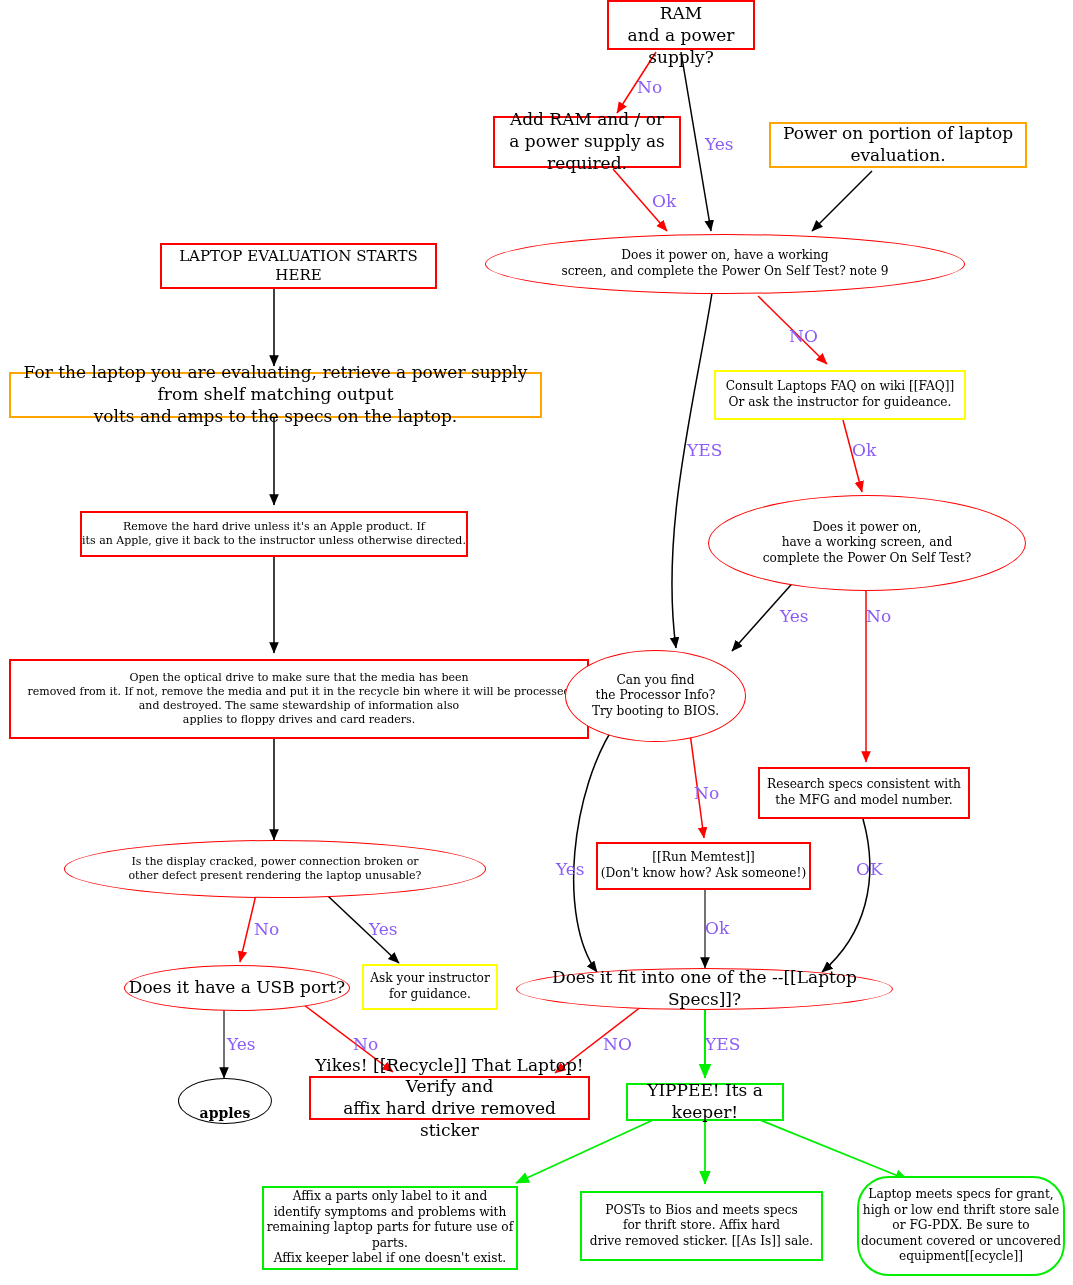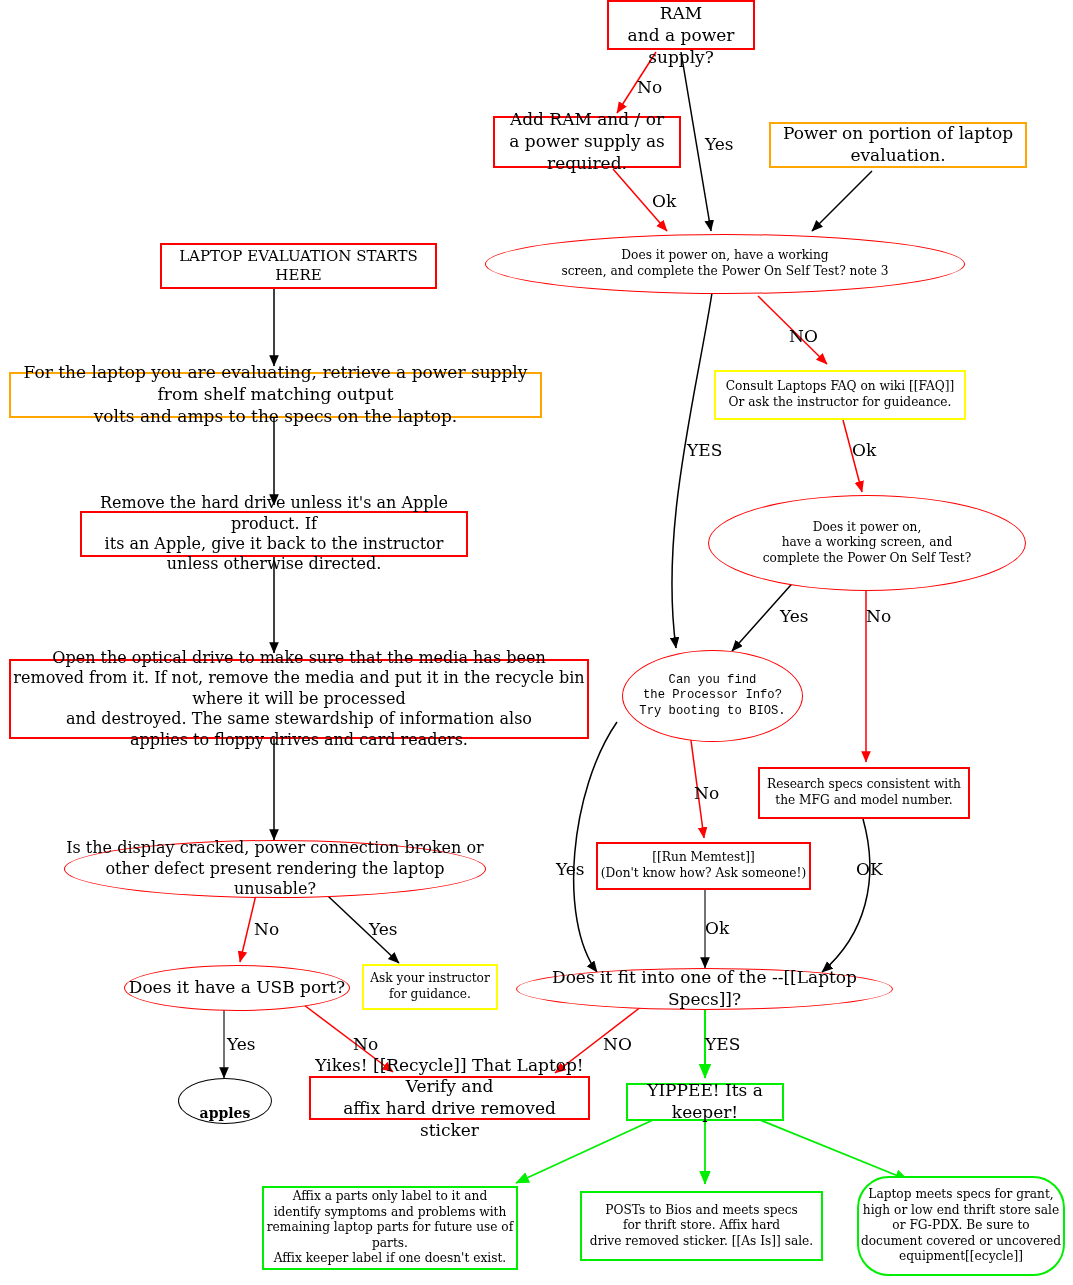--- a/index.html
+++ b/index.html
@@ -50,25 +50,25 @@
     border-width:1.6px;
   }
   .ellipse.red{ border-color:#ff0000; }
   .ellipse.black{ border-color:#000000;align-items:flex-end; }
 
   .elabel{
     position:absolute;
     z-index:4;
     background:transparent;
     white-space:nowrap;
-    color:#000000;
+    color:#8b5cf6;
   }
   .fs13{ font-size:17px; }
   .fs12{ font-size:12.2px; }
-  .fs11{ font-size:16px; }
+  .fs11{ font-size:11px; }
   .fs15{ font-size:15px;margin-left:24px; }
   .fs14{ font-size:14px; }
   .bold{ font-weight:bold; }
 </style>
 </head>
 <body>
 
 <div id="canvas">
 
   <svg id="edges" viewBox="0 0 1073 1285">
@@ -146,21 +146,21 @@
     <span class="txt">Add RAM and / or
 a power supply as required.</span>
   </div>
 
   <div class="node box orange fs13" style="left:769px; top:122px; width:258px; height:46px;">
     <span class="txt">Power on portion of laptop evaluation.</span>
   </div>
 
   <div class="node ellipse red fs12" style="left:485px; top:234px; width:480px; height:60px;">
     <span class="txt">Does it power on, have a working
-screen, and complete the Power On Self Test? note 3</span>
+screen, and complete the Power On Self Test? note 9</span>
   </div>
 
   <div class="node box red fs15" style="left:136px; top:243px; width:277px; height:46px;">
     <span class="txt">LAPTOP EVALUATION STARTS HERE</span>
   </div>
 
   <div class="node box orange fs13" style="left:9px; top:372px; width:533px; height:46px;">
     <span class="txt">For the laptop you are evaluating, retrieve a power supply from shelf matching output
 volts and amps to the specs on the laptop.</span>
   </div>
@@ -181,21 +181,21 @@
     <span class="txt">Consult Laptops FAQ on wiki [[FAQ]]
 Or ask the instructor for guideance.</span>
   </div>
 
   <div class="node ellipse red fs12" style="left:708px; top:495px; width:318px; height:96px;">
     <span class="txt">Does it power on,
 have a working screen, and
 complete the Power On Self Test?</span>
   </div>
 
-  <div class="node ellipse red fs12" style="left:622px; top:650px; width:181px; height:92px;font-family:Liberation Mono, monospace;">
+  <div class="node ellipse red fs12" style="left:565px; top:650px; width:181px; height:92px;">
     <span class="txt">Can you find
 the Processor Info?
 Try booting to BIOS.</span>
   </div>
 
   <div class="node box red fs12" style="left:758px; top:767px; width:212px; height:52px;">
     <span class="txt">Research specs consistent with
 the MFG and model number.</span>
   </div>
 

